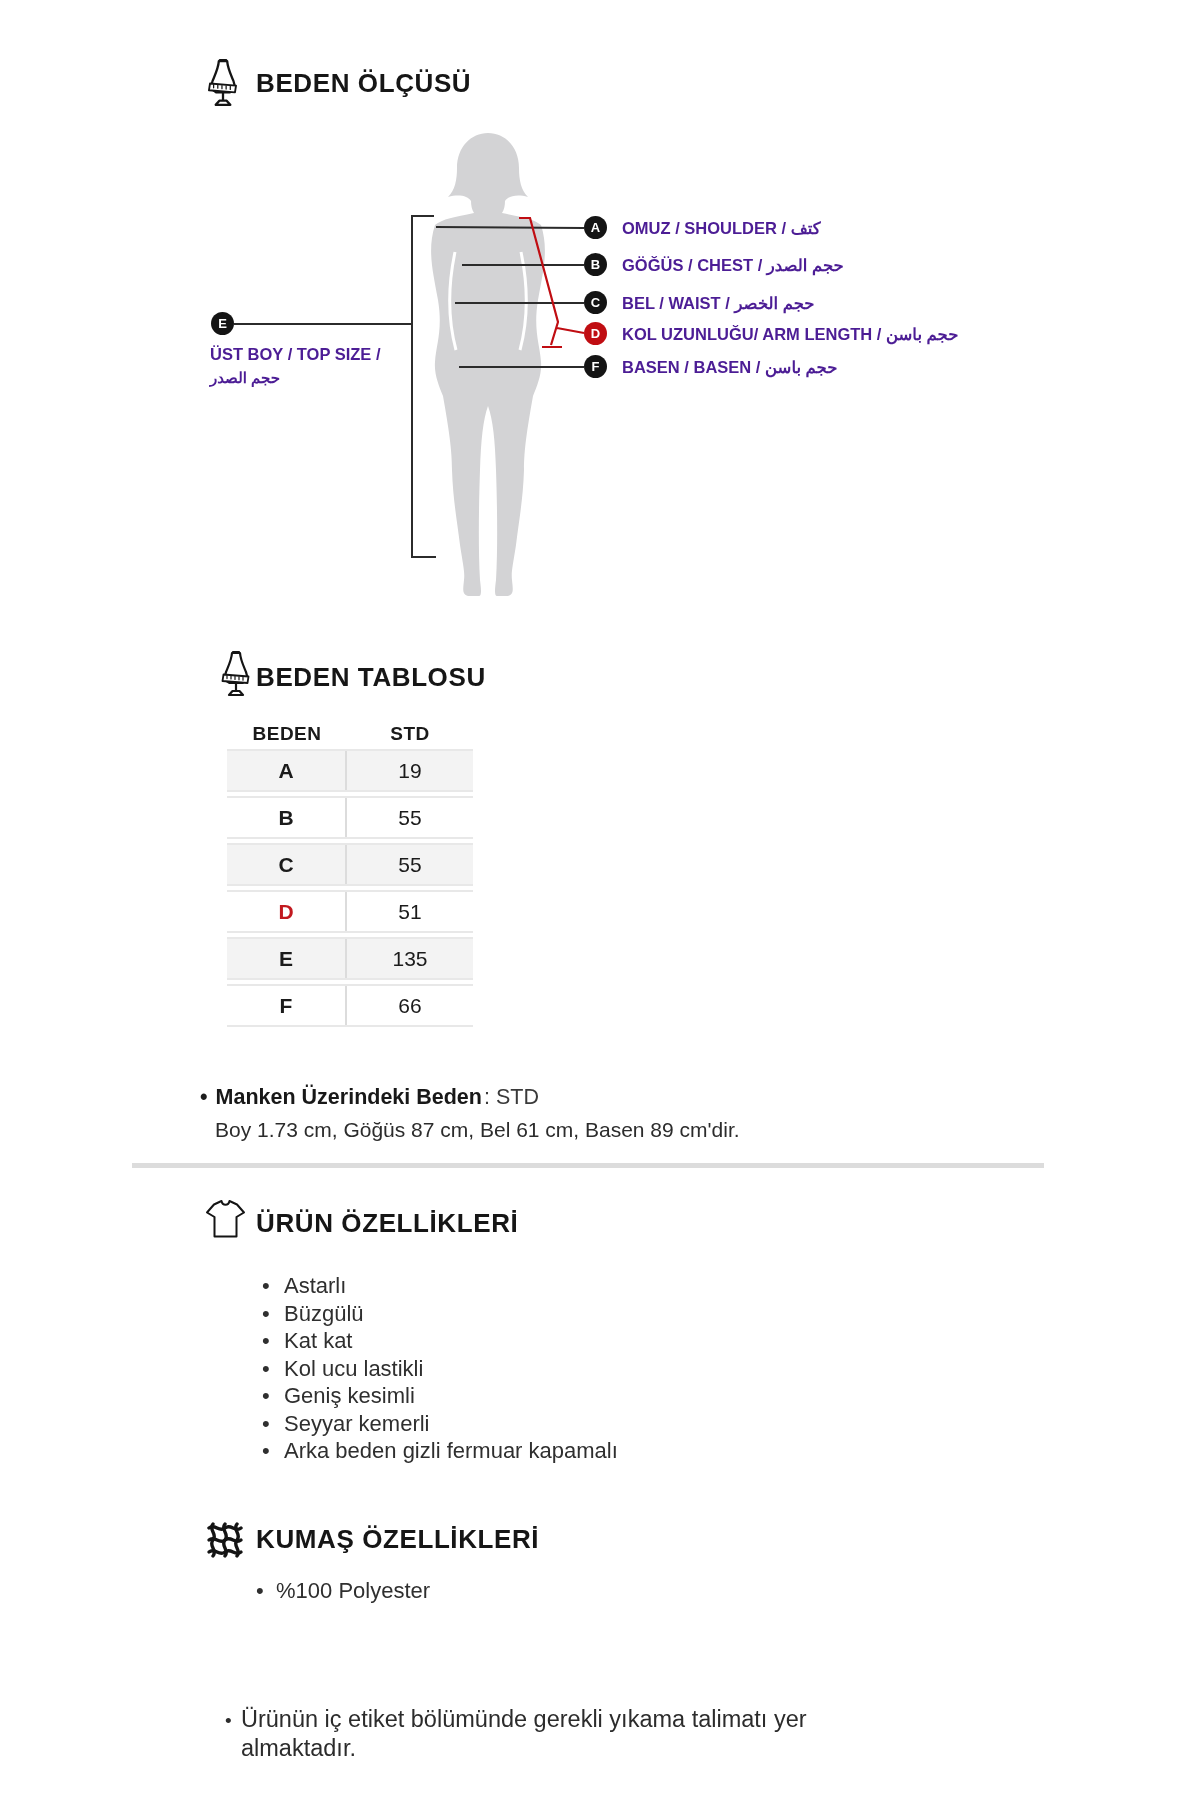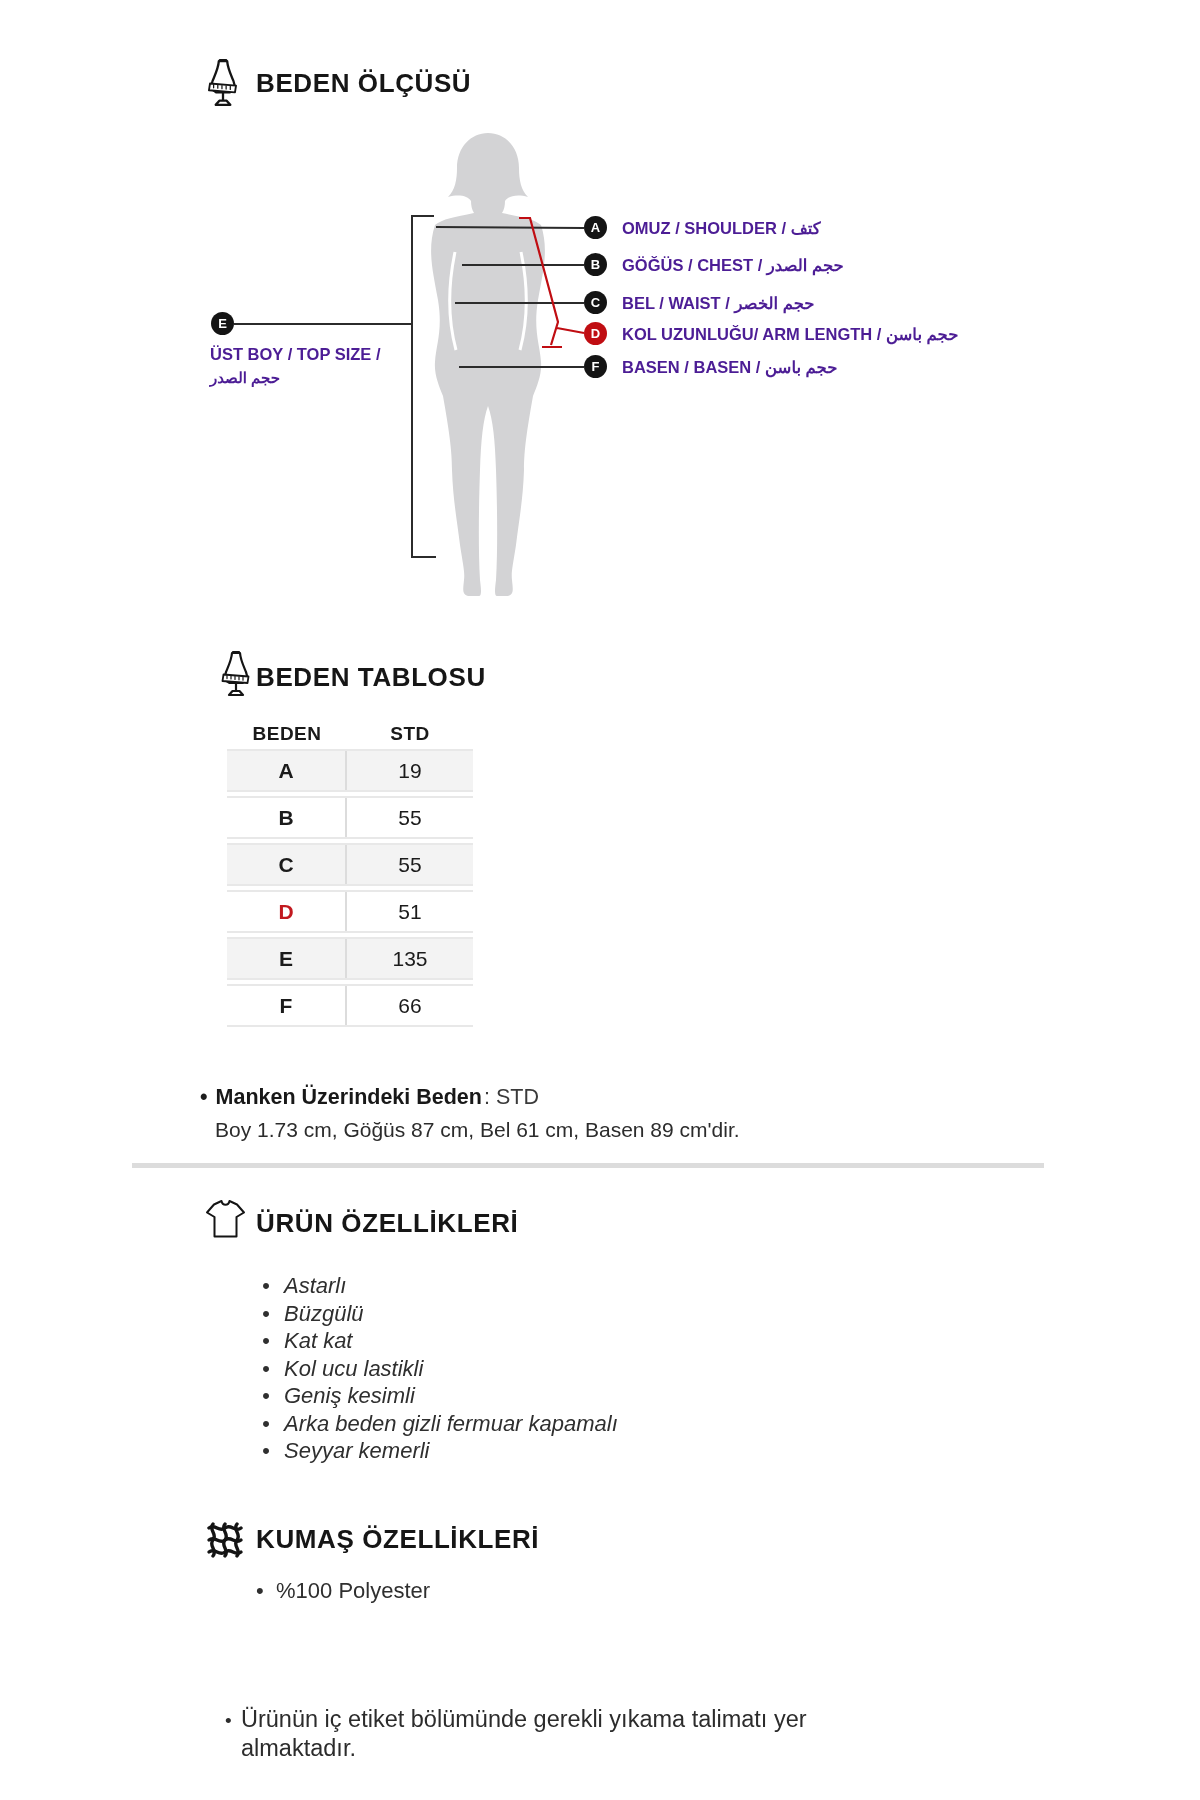--- a/index.html
+++ b/index.html
@@ -37,21 +37,21 @@
 
   
   .note-line { position:absolute; left:200px; top:1085px; font-size:21.5px; white-space:nowrap; }
   .note-line .dot { font-weight:700; margin-right:8px; }
   .note-line .nb { font-weight:700; color:#181818; }
   .note-line .nv { font-weight:400; color:#3a3a3a; margin-left:2px; }
   .note-detail { position:absolute; left:215px; top:1118px; font-size:21px; color:#2c2c2c; white-space:nowrap; }
 
   .divider { position:absolute; left:132px; top:1163px; width:912px; height:5px; background:#dcdcdc; }
 
-  .feat-list { position:absolute; left:262px; top:1272px;font-style:italic; }
+  .feat-list { position:absolute; left:262px; top:1272px; }
   .feat { position:relative; padding-left:22px; font-size:22px; color:#2f2f2f; line-height:27.5px; white-space:nowrap; }
   .feat::before { content:"•"; position:absolute; left:0; top:0; color:#2f2f2f; }
 
   .fab-item { position:absolute; left:256px; top:1578px; padding-left:20px; font-size:22px; color:#2f2f2f;text-align:center; }
   .fab-item::before { content:"•"; position:absolute; left:0; top:0; }
 
   .care-title { position:absolute; left:222px; top:1655px; font-size:27px; font-weight:700; letter-spacing:.3px; color:#1a1a1a; }
   .care-item { position:absolute; left:225px; top:1705px; width:660px; padding-left:16px; font-size:23.5px; line-height:29px; color:#2c2c2c; }
   .care-item::before { content:"•"; position:absolute; left:0; top:1px; font-size:19px; }
 
@@ -216,22 +216,22 @@
       </svg>
   </span>
   <div class="abs sec-title" style="left:256px; top:1208px;">ÜRÜN ÖZELLİKLERİ</div>
 
   <div class="feat-list">
     <div class="feat">Astarlı</div>
     <div class="feat">Büzgülü</div>
     <div class="feat">Kat kat</div>
     <div class="feat">Kol ucu lastikli</div>
     <div class="feat">Geniş kesimli</div>
+    <div class="feat">Seyyar kemerli</div>
     <div class="feat">Arka beden gizli fermuar kapamalı</div>
-    <div class="feat">Seyyar kemerli</div>
   </div>
 
   <span class="abs" style="left:205px; top:1520px;">
     <svg width="40" height="40" viewBox="0 0 40 40">
         <use href="#fabric"></use>
       </svg>
   </span>
   <div class="abs sec-title" style="left:256px; top:1524px;">KUMAŞ ÖZELLİKLERİ</div>
   <div class="fab-item">%100  Polyester</div>
 

